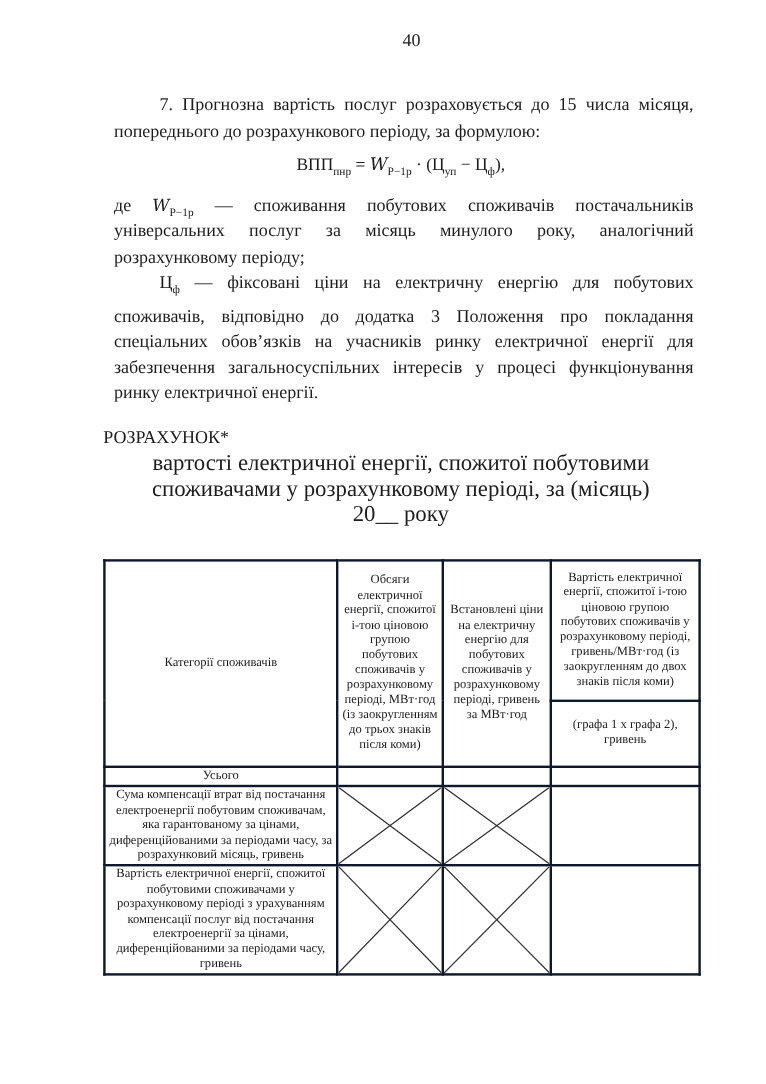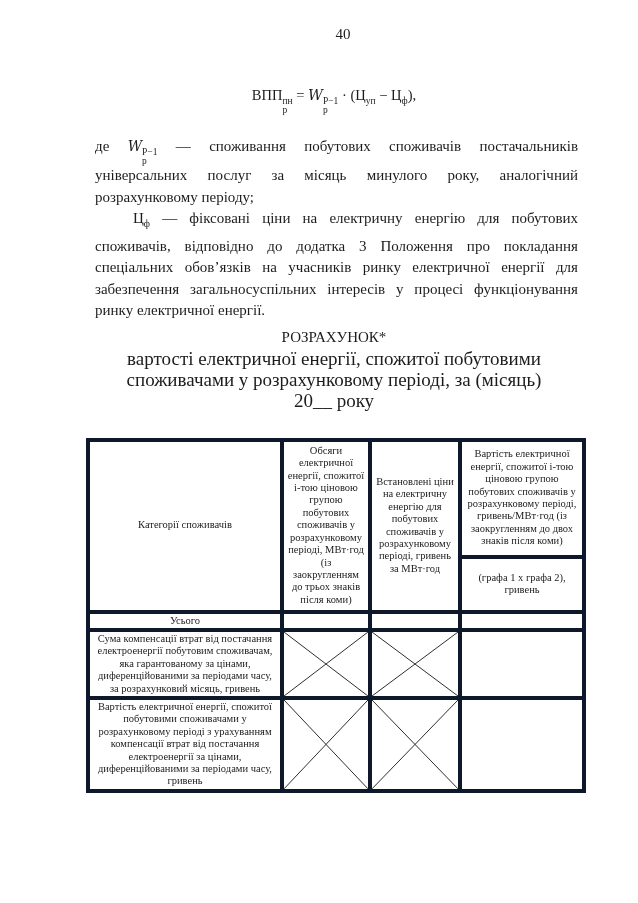--- a/index.html
+++ b/index.html
@@ -25,56 +25,54 @@
   p.body {
     margin:0 4px 0 9px;
     font-size:15px;
     line-height:21.5px;
     text-align:justify;
   }
   p.indent { text-indent:38px; }
   .formula {
     text-align:center;
     font-size:14.5px;
-    margin:4px 0 22px 0;
+    margin:4px 0 5px 0;
     line-height:26px;
   }
   .formula .wvar { font-style:italic; font-family:"DejaVu Serif", serif; }
   .ss {
     display:inline-flex;
-    flex-direction:column;
     align-items:flex-start;
     font-size:9.5px;
     line-height:8.5px;
     vertical-align:-4px;
   }
   sub.small { font-size:9.5px; }
   .fsym-inline { white-space:nowrap; }
   .fsym-inline .wvar { font-style:italic; font-family:"DejaVu Serif", serif; font-size:14px; }
   .calc-title {
-    text-align:center;
     font-size:15px;
     line-height:21px;
-    margin-top:5px;
+    margin-top:15px;
   }
   .calc-subtitle {
     text-align:center;
     font-size:19px;
     line-height:21px;
     margin:0 auto;
     max-width:452px;
   }
   table.calc {
     margin-top:27px;
     border-collapse:collapse;
     table-layout:fixed;
     width:496px;
   }
   table.calc td {
-    border:4px solid #0f172a;
+    border:2px solid #0f172a;
     padding:1px 3px;
     vertical-align:middle;
     font-size:10.5px;
     line-height:12.4px;
     overflow:hidden;
   }
   td.hdr { text-align:center; }
   td.cat-hdr { text-align:center; padding-left:5px; font-size:11px; }
   td.rowlabel {
     text-align:center;
@@ -90,20 +88,21 @@
 </style>
 </head>
 <body>
 
 <div class="page">
 
   <div class="page-number">40</div>
 
   <div class="content">
 
+    <p class="body indent">7. Прогнозна вартість послуг розраховується до 15 числа місяця, попереднього до розрахункового періоду, за формулою:</p>
 
     <div class="formula">
       <span><span>ВПП</span><span class="ss">
             <span>пн</span>
             <span>р</span>
           </span></span>
       <span>=</span>
       <span><span class="wvar">W</span><span class="ss">
             <span>Р−1</span>
             <span>р</span>
@@ -165,21 +164,21 @@
         </td>
         <td class="xcell">
           <svg viewBox="0 0 100 100" preserveAspectRatio="none">
                 <line x1="0" y1="0" x2="100" y2="100" vector-effect="non-scaling-stroke"></line>
                 <line x1="100" y1="0" x2="0" y2="100" vector-effect="non-scaling-stroke"></line>
               </svg>
         </td>
         <td></td>
       </tr>
       <tr style="height:87px;">
-        <td class="rowlabel">Вартість електричної енергії, спожитої побутовими споживачами у розрахунковому періоді з урахуванням компенсації втрат від постачання електроенергії за цінами, диференційованими за періодами часу, гривень</td>
+        <td class="rowlabel">Вартість електричної енергії, спожитої побутовими споживачами у розрахунковому періоді з урахуванням компенсації послуг від постачання електроенергії за цінами, диференційованими за періодами часу, гривень</td>
         <td class="xcell">
           <svg viewBox="0 0 100 100" preserveAspectRatio="none">
                 <line x1="0" y1="0" x2="100" y2="100" vector-effect="non-scaling-stroke"></line>
                 <line x1="100" y1="0" x2="0" y2="100" vector-effect="non-scaling-stroke"></line>
               </svg>
         </td>
         <td class="xcell">
           <svg viewBox="0 0 100 100" preserveAspectRatio="none">
                 <line x1="0" y1="0" x2="100" y2="100" vector-effect="non-scaling-stroke"></line>
                 <line x1="100" y1="0" x2="0" y2="100" vector-effect="non-scaling-stroke"></line>

